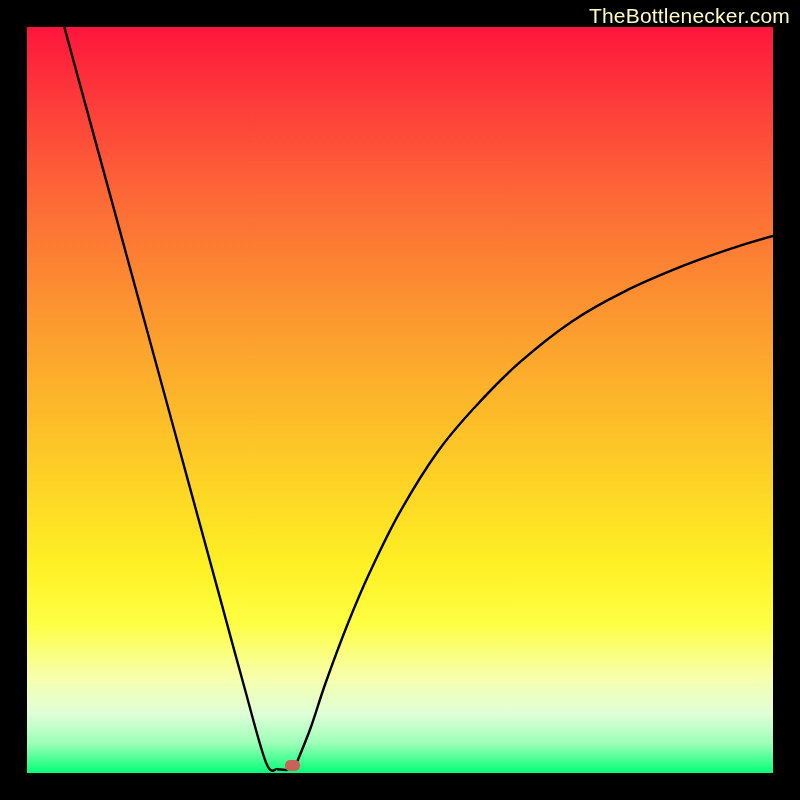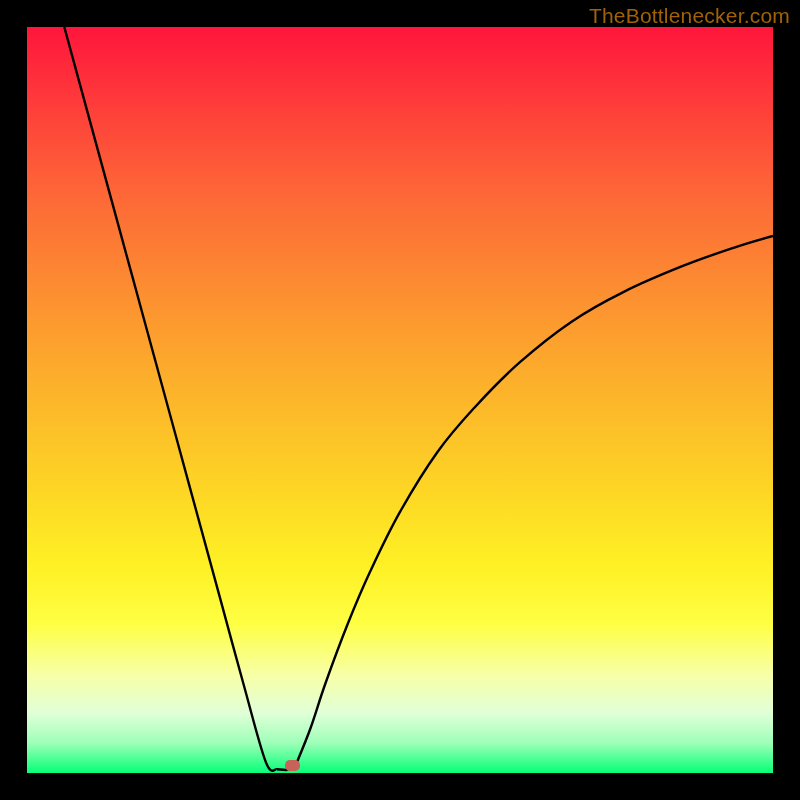--- a/index.html
+++ b/index.html
@@ -14,21 +14,21 @@
   .outer {
     position: relative;
     width: 800px;
     height: 800px;
     background: #000;
   }
   .attribution {
     position: absolute;
     top: 4px;
     right: 10px;
-    color: #a16207;
+    color: #fef9c3;
     font-size: 21px;
     font-weight: 500;
     letter-spacing: 0.2px;
     z-index: 3;
   }
   .plot {
     position: absolute;
     left: 27px;
     top: 27px;
     width: 746px;

